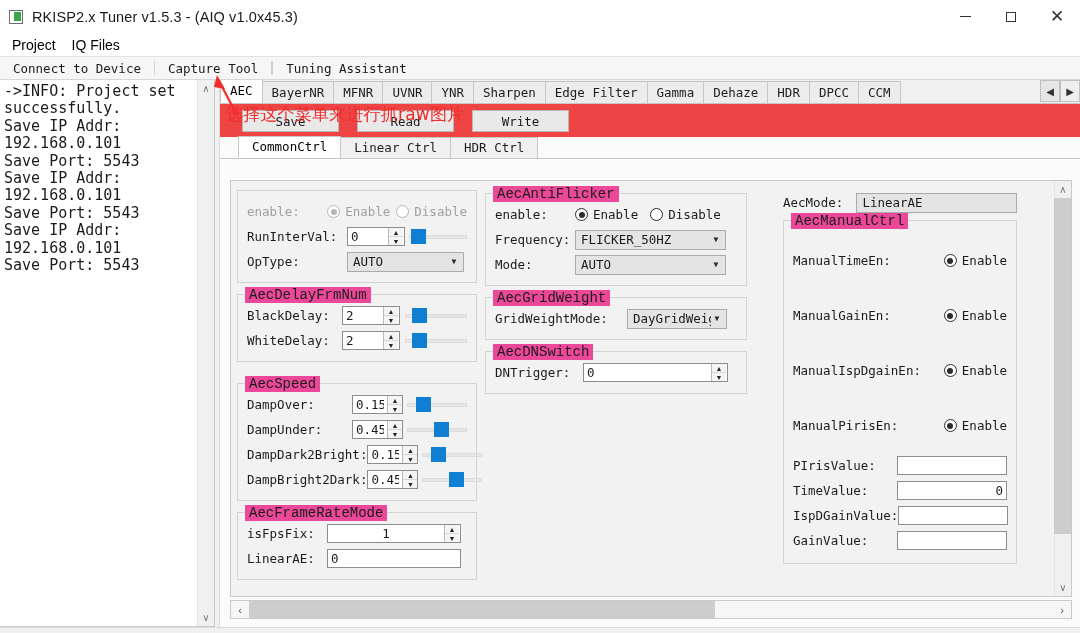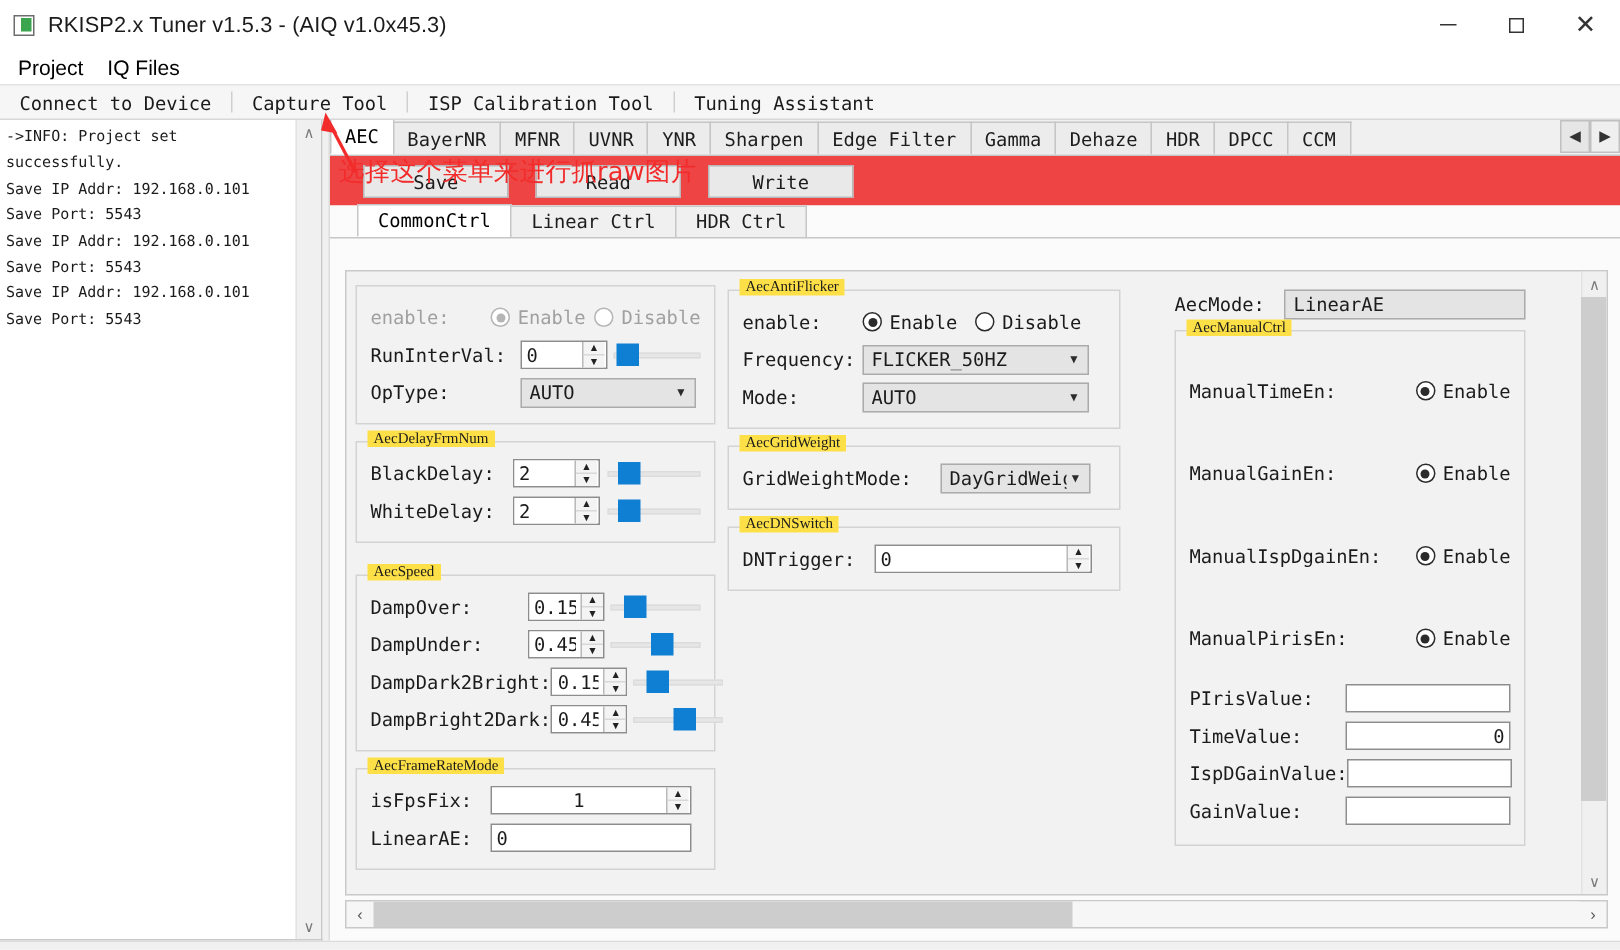--- a/index.html
+++ b/index.html
@@ -54,21 +54,21 @@
   #main { display:flex; height:547px; background:#fff; }
 
   
   #logpane {
     width:215px; min-width:215px; background:#ffffff;
     border:1px solid #c9c9c9; border-left:none; border-top:none;
     position:relative; overflow:hidden;
   }
   #logtext {
     padding:3px 4px 0 4px; font-family:"DejaVu Sans Mono","Liberation Mono", monospace;
-    font-size:10px; line-height:17.4px; color:#1b1b1b; white-space:pre-wrap;
+    font-size:15px; line-height:17.4px; color:#1b1b1b; white-space:pre-wrap;
     width:196px;
   }
   
   .vsb {
     position:absolute; top:0; right:0; width:17px; bottom:0;
     background:#f0f0f0; border-left:1px solid #e3e3e3;
     display:flex; flex-direction:column; justify-content:space-between;
   }
   .sb-arrow { height:17px; display:flex; align-items:center; justify-content:center;
      color:#7a7a7a; font-size:10px; }
@@ -127,22 +127,22 @@
   .col { display:flex; flex-direction:column; gap:0; }
   .col1 { width:240px; }
   .col2 { width:262px; }
   .col3 { width:250px; margin-left:12px;padding-left:16px; }
 
   .gbox {
     border:1px solid #d3d3d3; background:#f2f2f2;
     padding:8px 9px 8px 9px; position:relative; margin-bottom:8px;
   }
   .gbox > .legend {
-    position:absolute; top:-8px; left:7px; background:#fde047; padding:0 4px;
-    font-family:Liberation Serif, serif; font-size:10px; color:#1b1b1b;
+    position:absolute; top:-8px; left:7px; background:#ec4899; padding:0 4px;
+    font-family:Liberation Mono, monospace; font-size:14px; color:#1b1b1b;
   }
   .gbox.noleg { padding-top:8px; }
 
   .row { display:flex; align-items:center; height:25px; }
   .lbl {
     font-family:"DejaVu Sans Mono","Liberation Mono", monospace; font-size:12.5px; color:#1b1b1b;
     white-space:nowrap;
   }
   .lbl.dim { color:#a0a0a0; }
 
@@ -229,21 +229,20 @@
 <div id="menubar">
   <div class="mi">Project</div>
   <div class="mi">IQ Files</div>
 </div>
 
 <div id="devicebar">
   <div class="tb">Connect to Device</div>
   <div class="sep"></div>
   <div class="tb">Capture Tool</div>
   <div class="sep"></div>
-  <div class="tb">ISP Calibration Tool</div>
   <div class="sep"></div>
   <div class="tb">Tuning Assistant</div>
 </div>
 
 <div id="main">
 
   <div id="logpane">
     <div id="logtext" class="mono">-&gt;INFO: Project set
 successfully.
 Save IP Addr: 192.168.0.101

